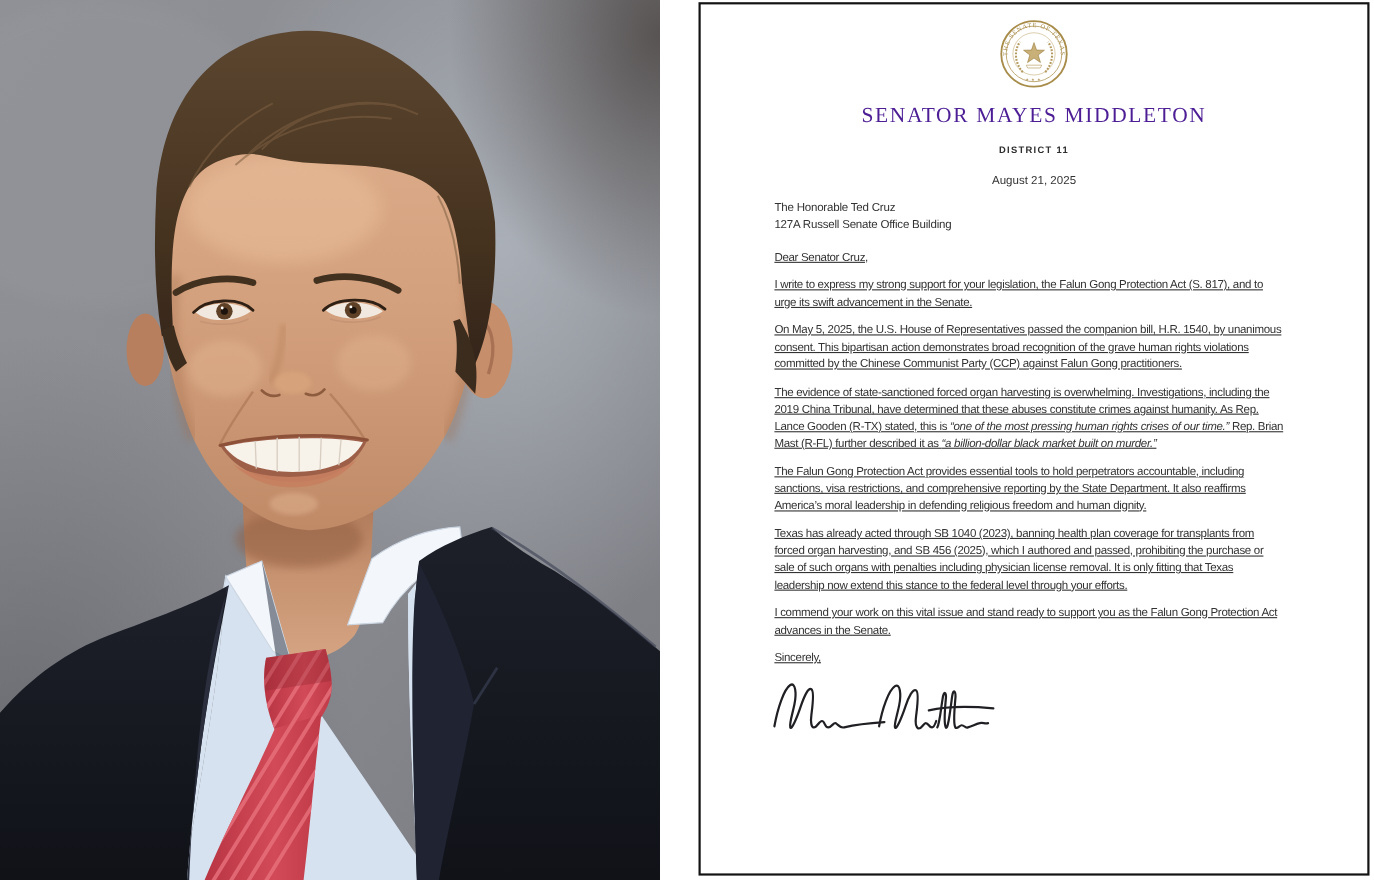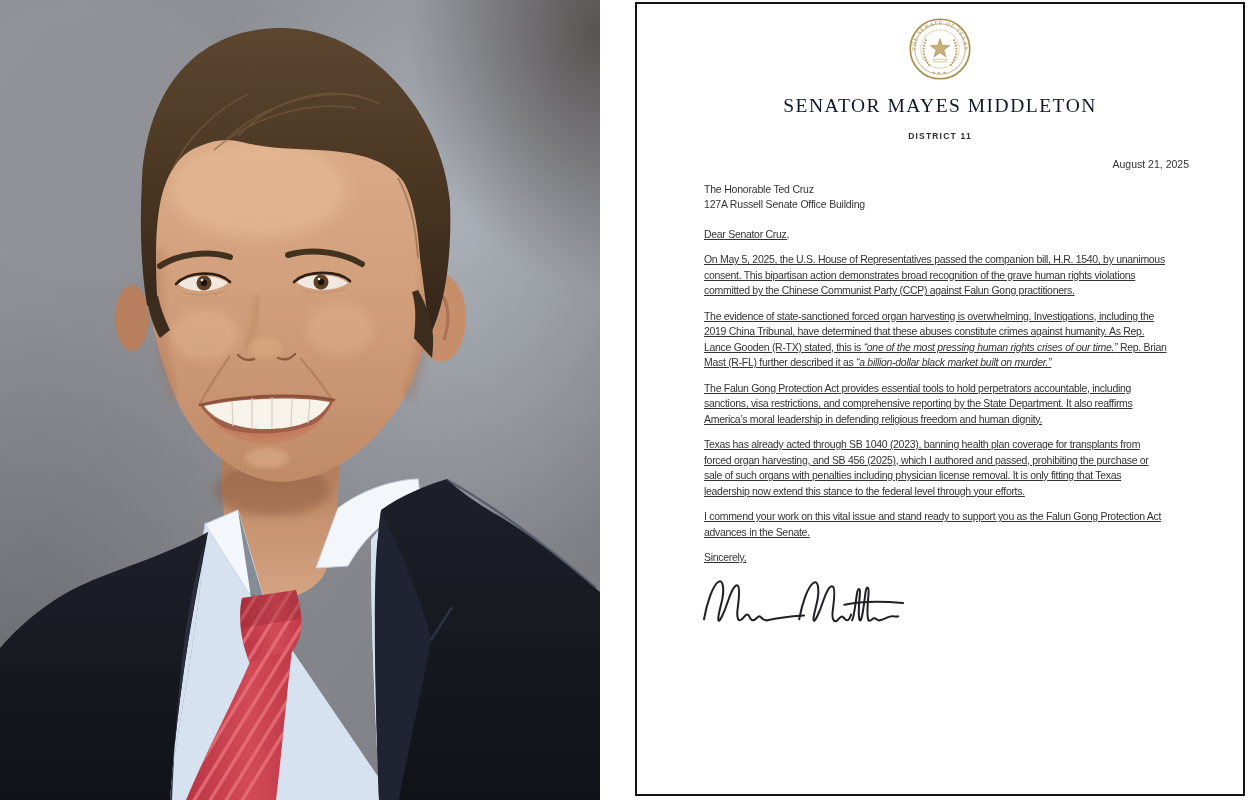--- a/index.html
+++ b/index.html
@@ -7,24 +7,24 @@
          font-family:"Liberation Sans",sans-serif;}
   
   .photo{position:absolute;left:0;top:0;width:600px;height:800px;overflow:hidden;}
   .photo svg{display:block;}
   
   .page{position:absolute;left:635px;top:2px;width:610px;height:794px;box-sizing:border-box;
         background:#ffffff;border:2px solid #131313;padding:10px 54px 0 67px;color:#333;}
   .letterhead{margin-left:-67px;margin-right:-54px;text-align:center;}
   .seal{display:block;margin:2px auto 0 auto;}
   .lh-name{margin-top:13px;font-family:"Liberation Serif",serif;font-size:19.5px;line-height:22px;
-           letter-spacing:1.5px;color:#0f172a;white-space:nowrap;}
+           letter-spacing:1.5px;color:#4c1d95;white-space:nowrap;}
   .lh-district{margin-top:14px;font-family:Liberation Sans, sans-serif;font-weight:700;font-size:8.5px;
            line-height:10px;letter-spacing:1.2px;color:#2e2e2e;}
-  .date{margin:16px 0 9px 0;text-align:right;margin-left:-13px;font-size:10.5px;line-height:15.5px;color:#333;}
+  .date{margin:16px 0 9px 0;text-align:center;margin-left:-13px;font-size:10.5px;line-height:15.5px;color:#333;}
   .recipient{line-height:15.5px;font-size:10.5px;letter-spacing:-0.2px;margin-bottom:14px;}
   .page p{margin:4px 0 10px 0;font-size:10.5px;line-height:15.5px;letter-spacing:-0.3px;
           white-space:pre;color:#333;text-decoration:underline;}
   .page p em{font-style:italic;letter-spacing:-0.3px;}
   .signature{margin:3px 0 0 -6px;height:50px;}
   .signoff{margin-top:5px;font-size:10.5px;line-height:15.5px;letter-spacing:-0.2px;}
 </style>
 </head>
 <body>
 
@@ -224,20 +224,22 @@
     </div>
 
     <div class="date">August 21, 2025</div>
 
     <div class="recipient">
       <div>The Honorable Ted Cruz</div>
       <div>127A Russell Senate Office Building</div>
     </div>
 
     <p>Dear Senator Cruz,</p>
+    <p>I write to express my strong support for your legislation, the Falun Gong Protection Act (S. 817), and to
+urge its swift advancement in the Senate.</p>
     <p>On May 5, 2025, the U.S. House of Representatives passed the companion bill, H.R. 1540, by unanimous
 consent. This bipartisan action demonstrates broad recognition of the grave human rights violations
 committed by the Chinese Communist Party (CCP) against Falun Gong practitioners.</p>
     <p><span>The evidence of state-sanctioned forced organ harvesting is overwhelming. Investigations, including the
 2019 China Tribunal, have determined that these abuses constitute crimes against humanity. As Rep.
 Lance Gooden (R-TX) stated, this is </span><em>“one of the most pressing human rights crises of our time.”</em><span> Rep. Brian
 Mast (R-FL) further described it as </span><em>“a billion-dollar black market built on murder.”</em></p>
     <p>The Falun Gong Protection Act provides essential tools to hold perpetrators accountable, including
 sanctions, visa restrictions, and comprehensive reporting by the State Department. It also reaffirms
 America’s moral leadership in defending religious freedom and human dignity.</p>

